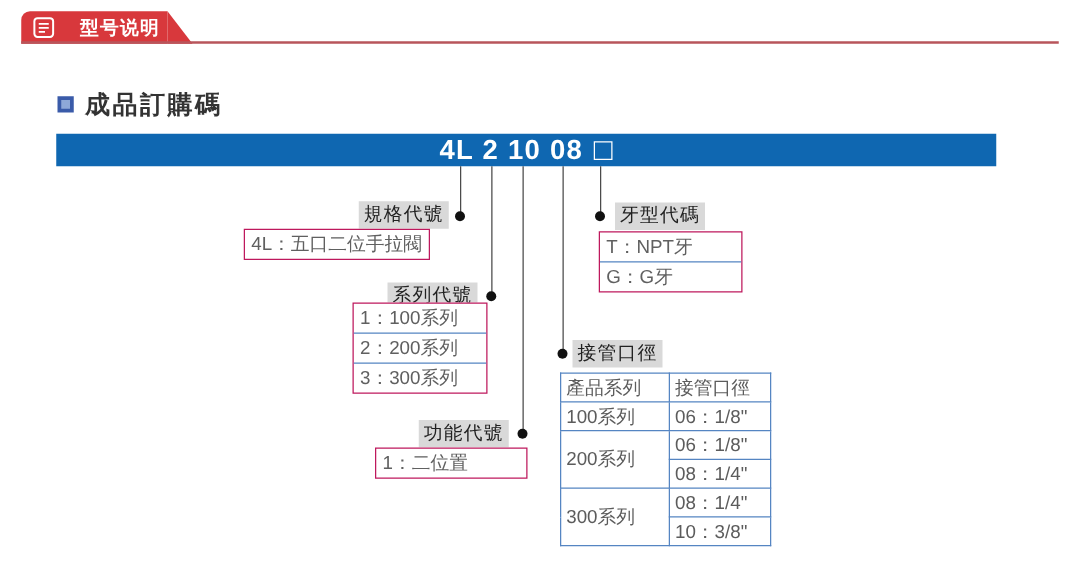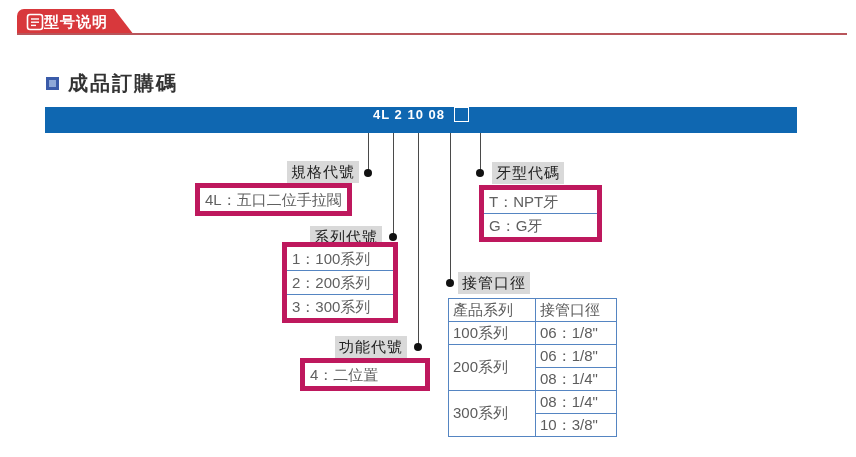--- a/index.html
+++ b/index.html
@@ -4,46 +4,46 @@
 <style>
   html,body { margin:0; padding:0; background:#ffffff; font-family:"Liberation Sans","DejaVu Sans",sans-serif; }
   .page { position:relative; width:856px; height:457px; background:#ffffff; overflow:hidden; }
 
   
   .tab { position:absolute; left:17px; top:9px; height:26px; background:#d8383c;
          border-top-left-radius:7px; display:flex; align-items:center;
          padding:0 6px 0 9px; color:#fff; }
   .tab:after { content:""; position:absolute; left:100%; top:0; width:0; height:0;
                border-bottom:26px solid #d8383c; border-right:20px solid transparent; }
-  .tab-title { font-size:15px; font-weight:bold; letter-spacing:1px; margin-left:0; white-space:nowrap; }
+  .tab-title { font-size:15px; font-weight:bold; letter-spacing:1px; margin-left:20px; white-space:nowrap; }
   .rule { position:absolute; left:17px; top:33px; width:830px; height:2px; background:#b8555b; }
 
   
   .heading { position:absolute; left:46px; top:70px; display:flex; align-items:center;justify-content:center; }
   .sq-bullet { width:13px; height:13px; background:#3a5ba9; display:flex; align-items:center; justify-content:center; }
   .sq-bullet > span { width:7px; height:7px; background:#8ea8d8; display:block; }
   .heading-text { margin-left:9px; font-size:20px; font-weight:bold; color:#333; letter-spacing:2px; }
 
   
   .banner { position:absolute; left:45px; top:107px; width:752px; height:26px; background:#0f67b1;
-            display:flex; justify-content:center; color:#fff;
-            font-size:13px; font-weight:bold; letter-spacing:1px; }
+            display:flex; align-items:center; justify-content:center; color:#fff;
+            font-size:22px; font-weight:bold; letter-spacing:1px; }
   .banner .blank-sq { display:inline-block; width:13px; height:13px; border:1px solid #fff;
                       margin-left:9px; vertical-align:-1px; }
 
   
   .vline { position:absolute; width:1px; background:#4a4a4a; }
   .dot { position:absolute; width:8px; height:8px; border-radius:50%; background:#111; }
 
   
   .lbl { position:absolute; background:#d9d9d9; color:#222; font-size:15px; font-weight:normal;
          letter-spacing:1px; padding:2px 4px; line-height:18px; white-space:nowrap; }
 
   
-  .vbox { position:absolute; background:#fff; border:5px solid #be185d; color:#606060;
+  .vbox { position:absolute; background:#fff; border:1px solid #be185d; color:#606060;
           font-size:15px; white-space:nowrap; }
   .vbox .row { padding:1px 5px; line-height:21px; border-bottom:1px solid #5585c2; }
   .vbox .row:last-child { border-bottom:none; }
 
   
   .ptable { position:absolute; left:448px; top:298px; border-collapse:collapse; background:#fff; }
   .ptable td { border:1px solid #5585c2; color:#5c5c5c; font-size:15px; padding:0 4px;
                height:22px; white-space:nowrap;margin-top:16px; }
   .ptable td.c1 { width:78px; }
   .ptable td.c2 { width:72px; }
@@ -95,21 +95,21 @@
 
   <div class="lbl" style="left:310px; top:226px;">系列代號</div>
   <div class="vbox" style="left:282px; top:242px; width:106px;">
     <div class="row">1：100系列</div>
     <div class="row">2：200系列</div>
     <div class="row">3：300系列</div>
   </div>
 
   <div class="lbl" style="left:335px; top:336px;">功能代號</div>
   <div class="vbox" style="left:300px; top:358px; width:120px;">
-    <div class="row">4：二位置</div>
+    <div class="row">1：二位置</div>
   </div>
 
   <div class="lbl" style="left:492px; top:162px;">牙型代碼</div>
   <div class="vbox" style="left:479px; top:185px; width:113px;">
     <div class="row">T：NPT牙</div>
     <div class="row">G：G牙</div>
   </div>
 
   <div class="lbl" style="left:458px; top:272px;">接管口徑</div>
   <table class="ptable">

